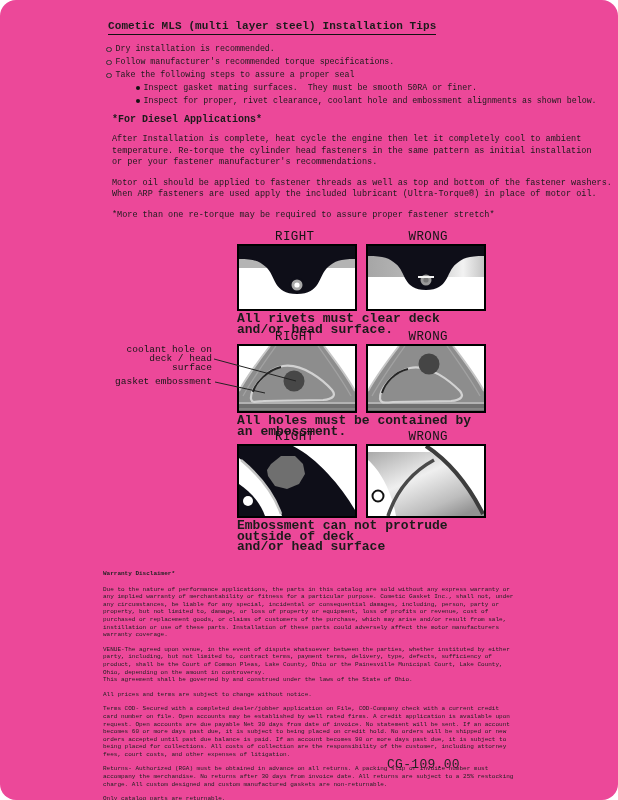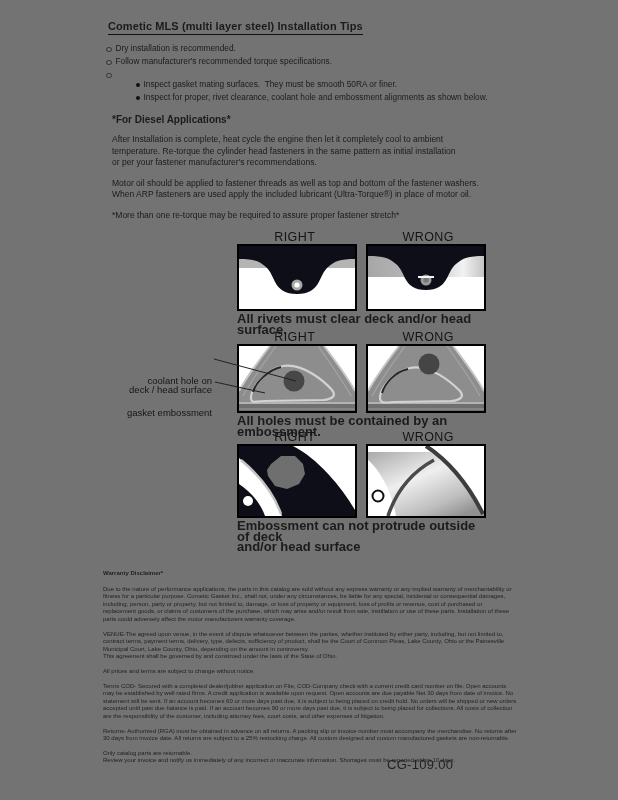--- a/index.html
+++ b/index.html
@@ -1,18 +1,18 @@
 <!DOCTYPE html>
 <html><head>
 <meta charset="utf-8">
 <style>
   html,body{margin:0;padding:0;background:#ffffff;}
   .page{
-    position:relative;width:618px;height:800px;background:#737373;overflow:hidden;
-    font-family:Liberation Sans, sans-serif;color:#1b1b1b;
+    position:relative;width:618px;height:800px;background:#ec4899;overflow:hidden;
+    font-family:Liberation Mono, monospace;color:#1b1b1b;border-radius:16px;
   }
   .title{
     position:absolute;left:108px;top:20px;margin:0;
     font-size:11px;font-weight:bold;letter-spacing:.1px;
     border-bottom:1.5px solid #111;padding-bottom:2px;white-space:pre;
   }
   .tips{position:absolute;left:106px;top:42px;}
   .tip{display:flex;align-items:flex-start;font-size:8.3px;line-height:13px;white-space:pre;}
   .m-o{width:3.5px;height:3.5px;border:1px solid #333;border-radius:50%;margin:4.5px 4px 0 0;flex:none;}
   .m-f{width:4px;height:4px;background:#111;border-radius:50%;margin:4.5px 3.5px 0 0;flex:none;}
@@ -21,21 +21,21 @@
   .d-head{font-weight:bold;font-size:10px;margin:0 0 9px 0;}
   .d-para{font-size:8.5px;line-height:11.5px;white-space:pre;margin:0 0 9px 0;}
   .d-note{font-size:8.5px;white-space:pre;}
   .figure{position:absolute;left:237px;width:249px;}
   .fig1{top:230px;}.fig2{top:330px;}.fig3{top:430px;}
   .fig-labels{display:flex;gap:18px;font-size:12.5px;letter-spacing:.4px;color:#141414;height:13px;}
   .fig-labels span{width:120px;text-align:center;}
   .fig-panels{display:flex;gap:9px;margin-top:1px;}
   .fig-panels svg{display:block;}
   .fig-caption{font-size:13px;font-weight:bold;margin-top:3px;line-height:10.5px;white-space:pre-line;}
-  .side-label{position:absolute;left:108px;width:104px;text-align:right;font-size:9.5px;line-height:9px;white-space:pre-line;color:#161616;margin-top:31px;}
+  .side-label{position:absolute;left:108px;width:104px;text-align:right;font-size:9.5px;line-height:9px;white-space:pre-line;color:#161616;}
   .side-label.coolant{top:345px;}
   .side-label.emboss{top:377px;}
   .leader-svg{position:absolute;left:0;top:0;pointer-events:none;}
   .disclaimer{position:absolute;left:103px;top:570px;width:414px;font-size:6px;line-height:7.6px;color:#222;}
   .disc-head{font-weight:bold;margin-bottom:8px;}
   .disc-p{margin-bottom:7px;white-space:pre-line;}
   .page-code{position:absolute;left:387px;top:757px;font-size:13px;letter-spacing:.3px;color:#222;}
 </style>
 </head>
 <body>
@@ -48,20 +48,21 @@
     <div class="tip">
       <span class="m-o"></span>
       <span>Dry installation is recommended.</span>
     </div>
     <div class="tip">
       <span class="m-o"></span>
       <span>Follow manufacturer's recommended torque specifications.</span>
     </div>
     <div class="tip">
       <span class="m-o"></span>
+      <span>Take the following steps to assure a proper seal</span>
     </div>
     <div class="tip sub">
       <span class="m-f"></span>
       <span>Inspect gasket mating surfaces.  They must be smooth 50RA or finer.</span>
     </div>
     <div class="tip sub">
       <span class="m-f"></span>
       <span>Inspect for proper, rivet clearance, coolant hole and embossment alignments as shown below.</span>
     </div>
   </div>

